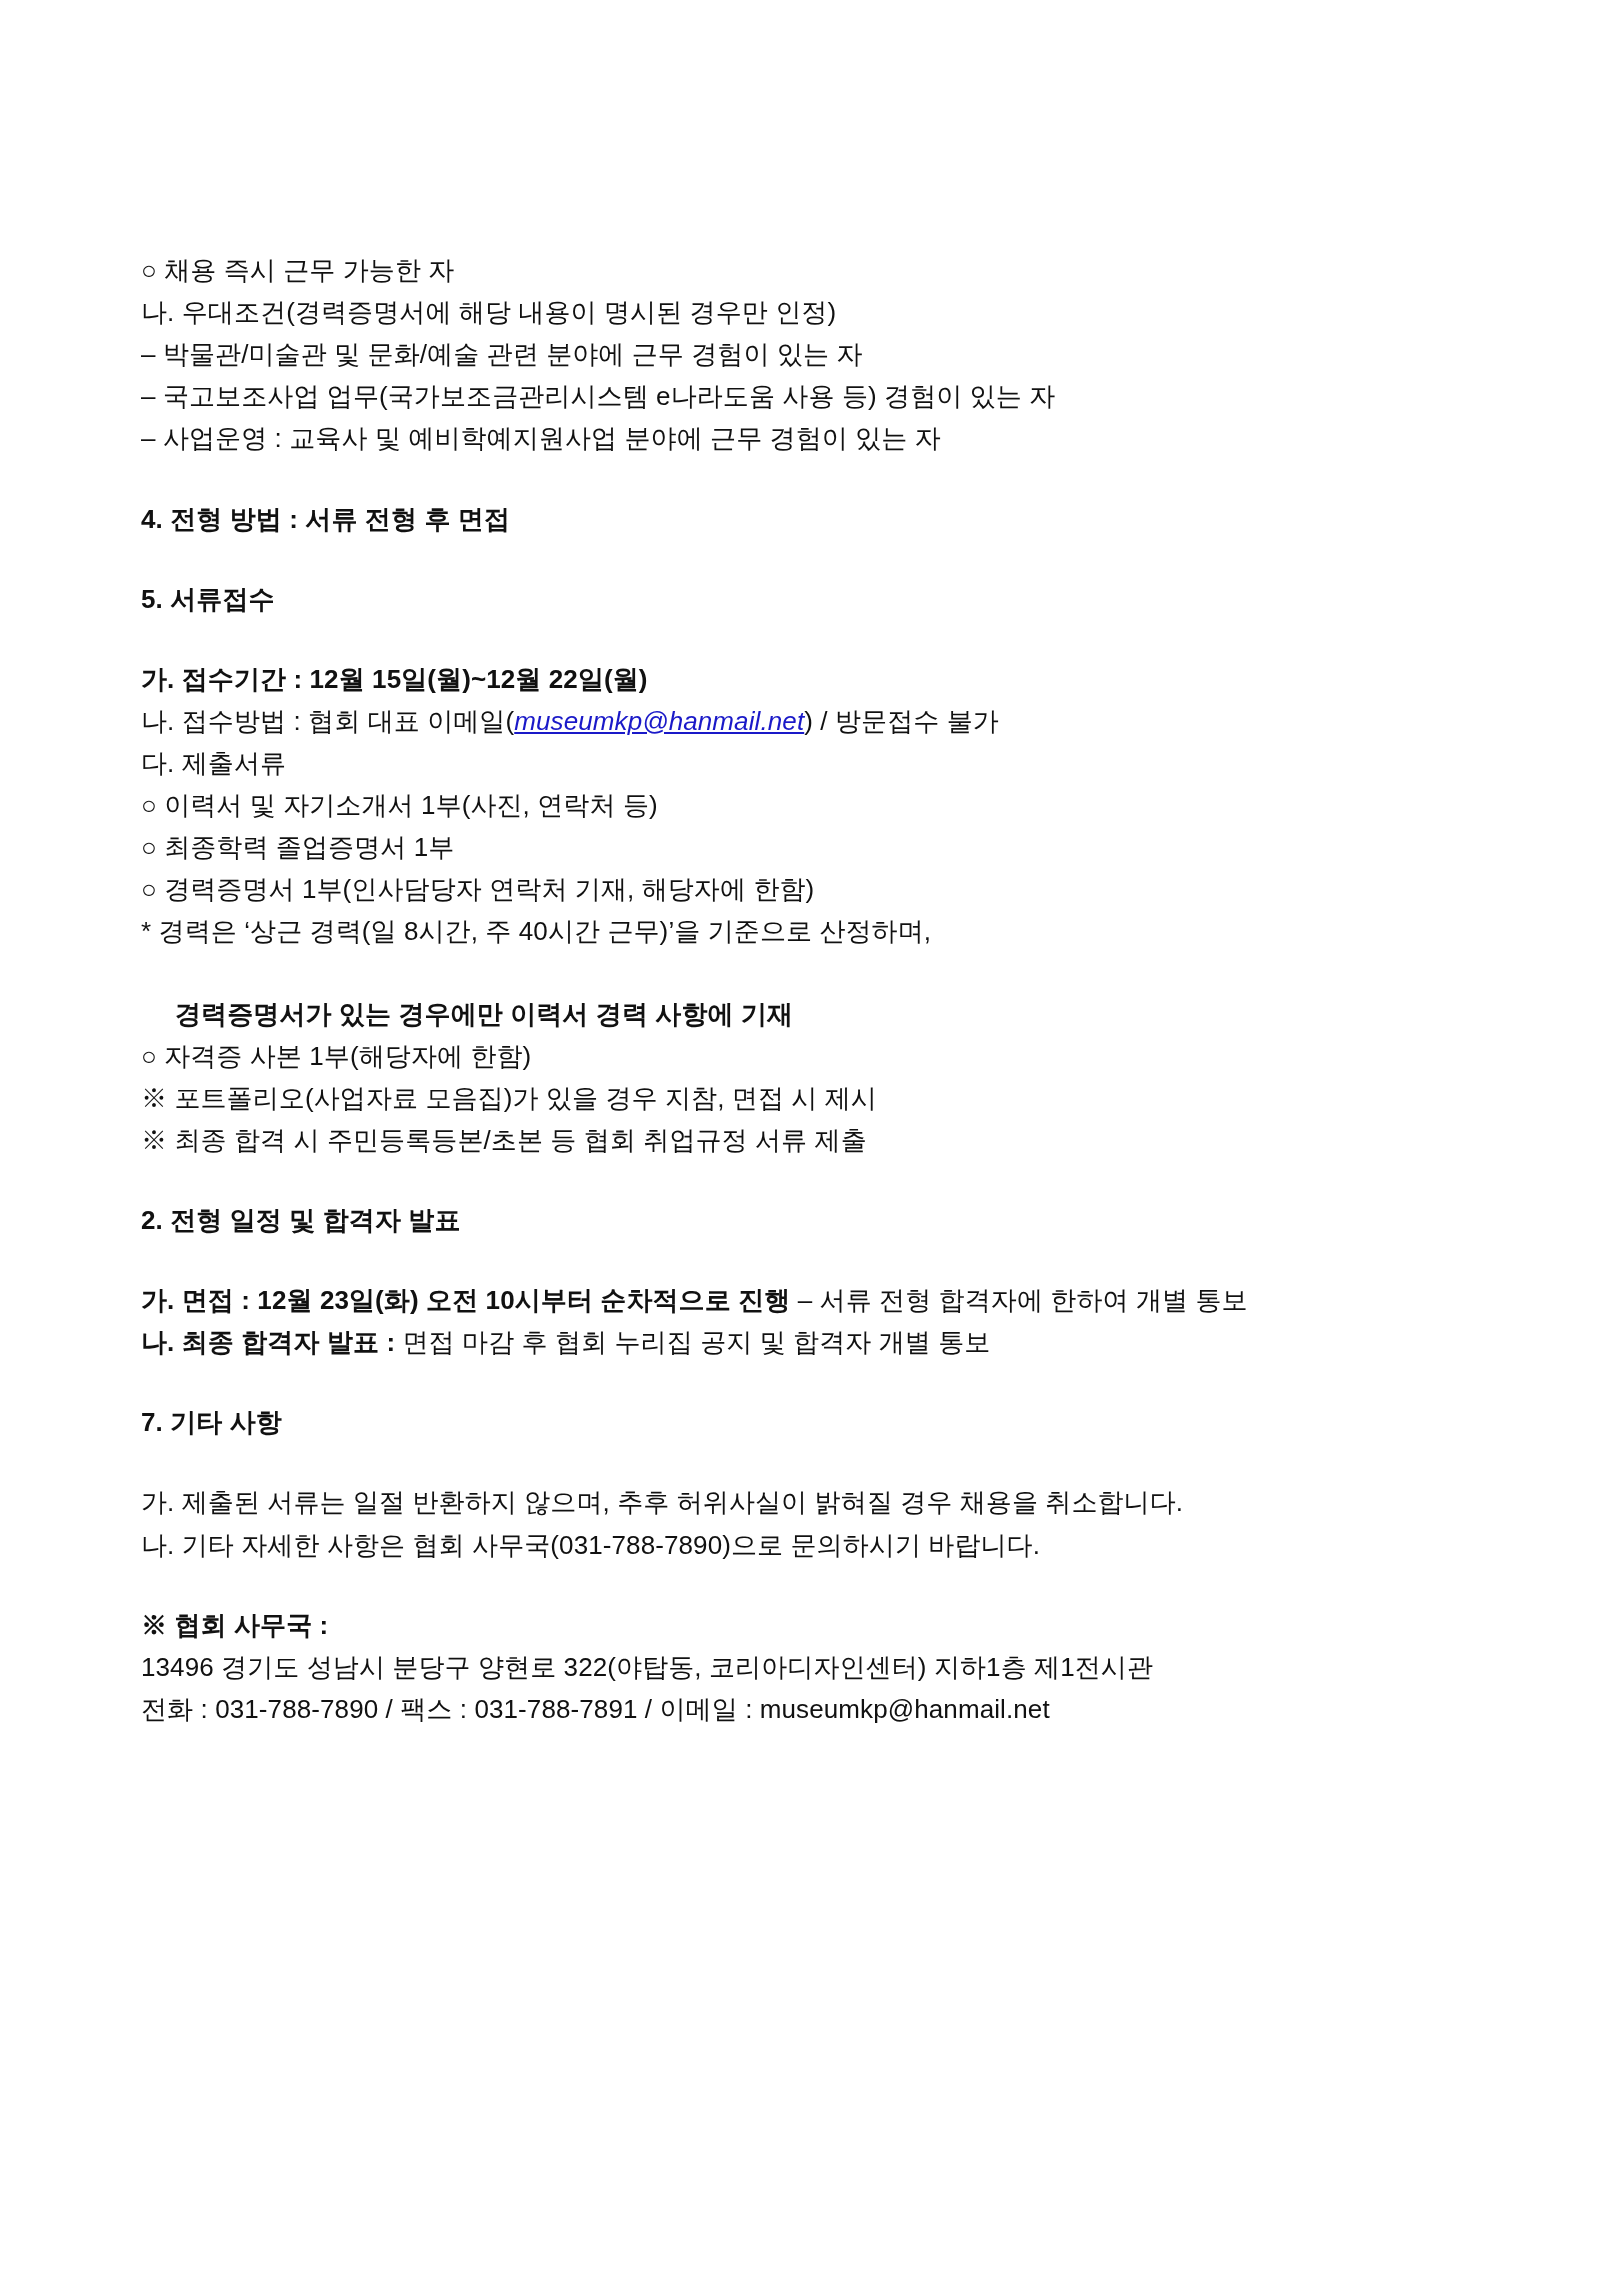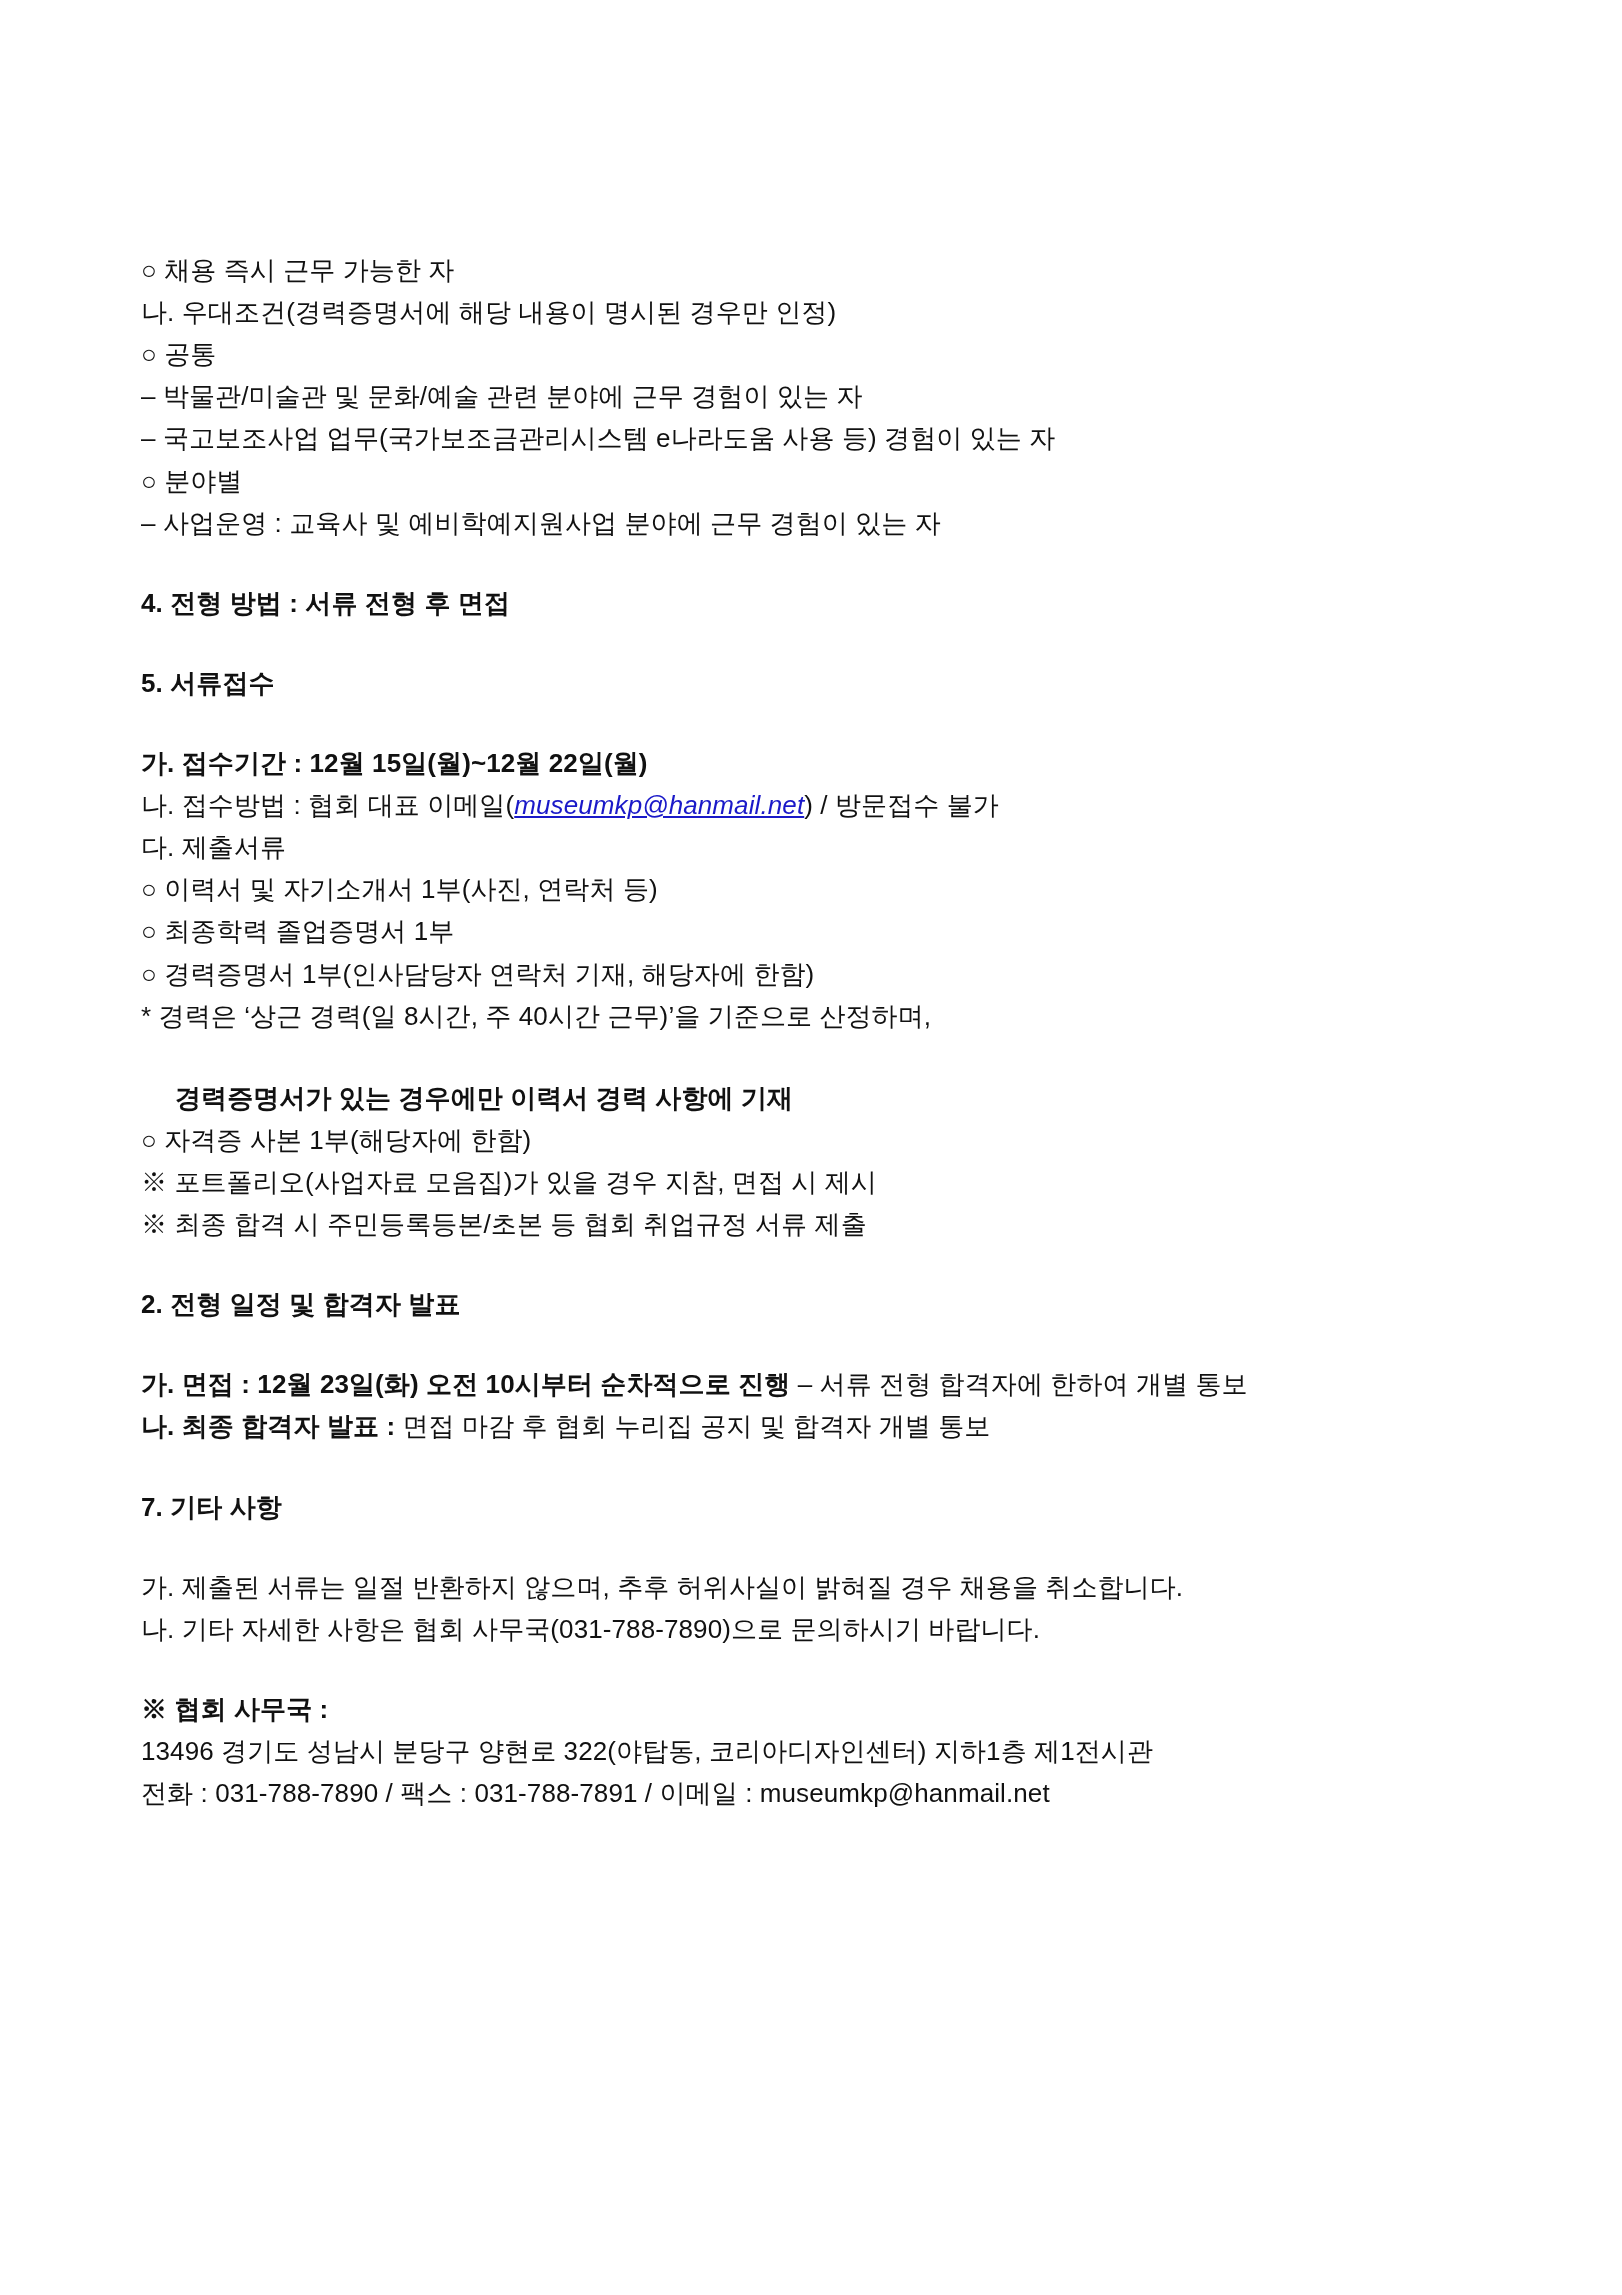--- a/index.html
+++ b/index.html
@@ -46,24 +46,22 @@
   }
 </style>
 </head>
 <body>
 
 <div class="page">
   <div class="doc">
 
     <div class="line">○ 채용 즉시 근무 가능한 자</div>
     <div class="line">나. 우대조건(경력증명서에 해당 내용이 명시된 경우만 인정)</div>
-    <div class="line">○ 공통</div>
     <div class="line">– 박물관/미술관 및 문화/예술 관련 분야에 근무 경험이 있는 자</div>
     <div class="line">– 국고보조사업 업무(국가보조금관리시스템 e나라도움 사용 등) 경험이 있는 자</div>
-    <div class="line">○ 분야별</div>
     <div class="line">– 사업운영 : 교육사 및 예비학예지원사업 분야에 근무 경험이 있는 자</div>
 
     <div class="gap-md"></div>
     <div class="line bold">4. 전형 방법 : 서류 전형 후 면접</div>
 
     <div class="gap-md"></div>
     <div class="line bold">5. 서류접수</div>
 
     <div class="gap-md"></div>
     <div class="line bold">가. 접수기간 : 12월 15일(월)~12월 22일(월)</div>

